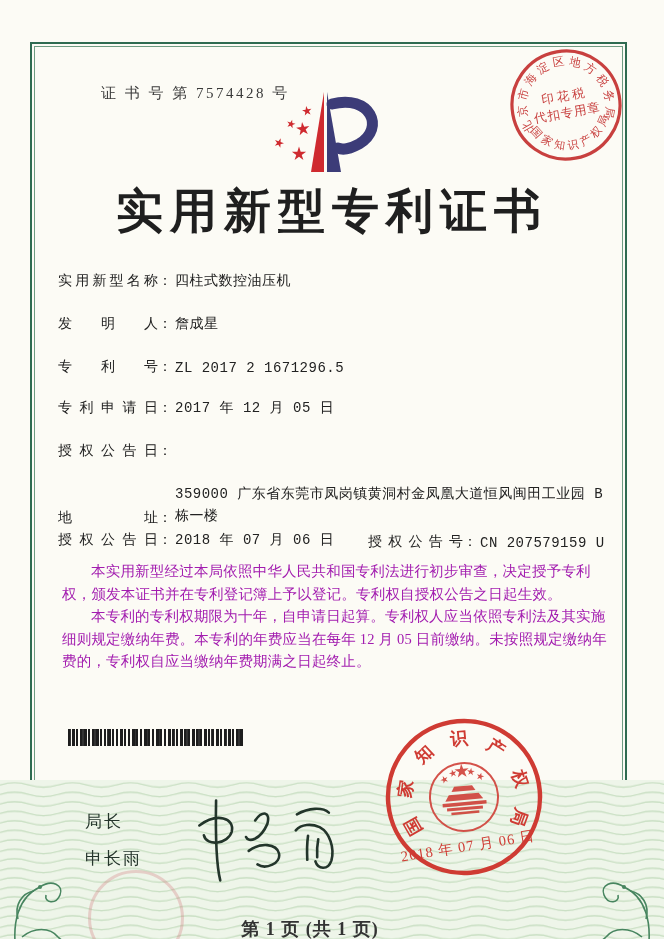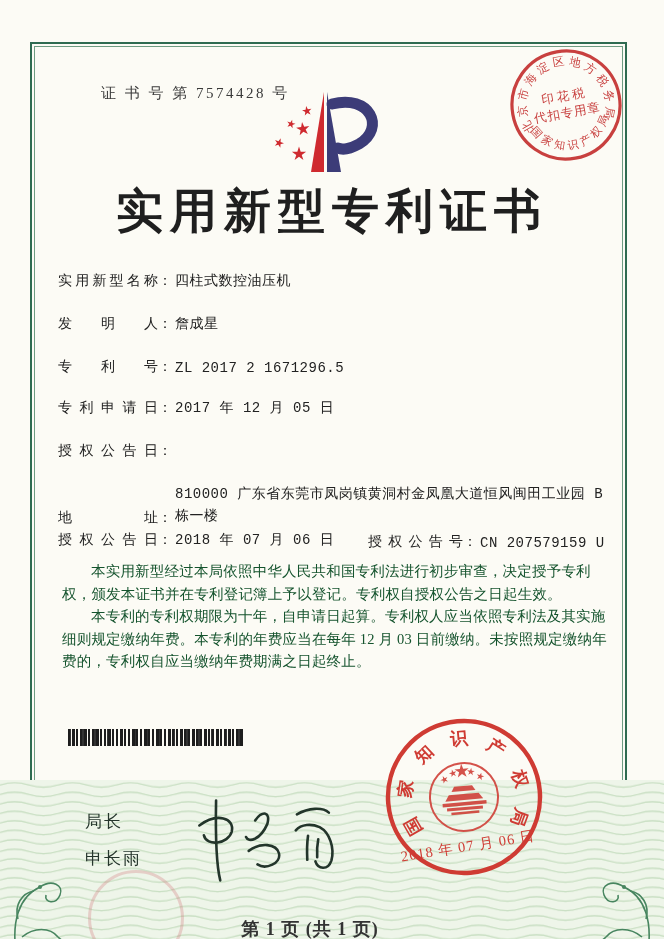--- a/index.html
+++ b/index.html
@@ -20,21 +20,21 @@
   .field-row { position:absolute; left:58px; display:flex; align-items:flex-end;
                font-size:14px; color:#222;font-family:Liberation Mono, monospace; }
   .flabel { flex:0 0 100px; text-align:justify; text-align-last:justify; }
   .flabel.narrow { flex:0 0 95px; }
   .colon { margin-right:3px; }
   .fvalue { letter-spacing:0.5px; }
   .fvalue.addr { width:450px; line-height:22px; }
 
   .body-text { position:absolute; left:62px; top:560px; width:553px; }
   .body-text p { margin:0; text-indent:2em; font-size:14.5px; line-height:22.5px;
-                 letter-spacing:0.2px; color:#14532d; }
+                 letter-spacing:0.2px; color:#a21caf; }
 
   .barcode { position:absolute; left:68px; top:729px; width:176px; height:17px;
     background:
       repeating-linear-gradient(90deg,#1d1d1d 0 2px,transparent 2px 4px),
       repeating-linear-gradient(90deg,#1d1d1d 0 1px,transparent 1px 6px),
       repeating-linear-gradient(90deg,#333 0 3px,transparent 3px 13px); }
 
   .band { position:absolute; left:0; top:752px; width:664px; height:174px;margin-top:28px; }
   .band-line { position:absolute; left:55px; right:55px; bottom:3px; height:2px; background:#2c6b4d;
                box-shadow:0 2px 0 #9dbfa6; }
@@ -129,36 +129,36 @@
       <span class="colon">：</span>
     <span class="fvalue">2017 年 12 月 05 日</span>
   </div>
   <div class="field-row" style="top:442px">
     <span class="flabel">授权公告日</span>
       <span class="colon">：</span>
   </div>
   <div class="field-row" style="top:483px">
     <span class="flabel">地址</span>
       <span class="colon">：</span>
-    <span class="fvalue addr">810000 广东省东莞市凤岗镇黄洞村金凤凰大道恒风闽田工业园 B 栋一楼</span>
+    <span class="fvalue addr">359000 广东省东莞市凤岗镇黄洞村金凤凰大道恒风闽田工业园 B 栋一楼</span>
   </div>
   <div class="field-row" style="top:531px">
     <span class="flabel">授权公告日</span>
       <span class="colon">：</span>
     <span class="fvalue">2018 年 07 月 06 日</span>
   </div>
   <div class="field-row" style="top:533px; left:368px">
     <span class="flabel narrow">授权公告号</span>
       <span class="colon">：</span>
     <span class="fvalue">CN 207579159 U</span>
   </div>
 
   <div class="body-text">
     <p>本实用新型经过本局依照中华人民共和国专利法进行初步审查，决定授予专利权，颁发本证书并在专利登记簿上予以登记。专利权自授权公告之日起生效。</p>
-    <p>本专利的专利权期限为十年，自申请日起算。专利权人应当依照专利法及其实施细则规定缴纳年费。本专利的年费应当在每年 12 月 03 日前缴纳。未按照规定缴纳年费的，专利权自应当缴纳年费期满之日起终止。</p>
+    <p>本专利的专利权期限为十年，自申请日起算。专利权人应当依照专利法及其实施细则规定缴纳年费。本专利的年费应当在每年 12 月 05 日前缴纳。未按照规定缴纳年费的，专利权自应当缴纳年费期满之日起终止。</p>
   </div>
 
   <div class="barcode"></div>
 
   <div class="band">
     <svg width="664" height="166" style="position:absolute;left:0;top:0">
       <defs>
         <pattern id="wv" width="58" height="9.5" patternUnits="userSpaceOnUse">
           <path d="M0 5 Q14.5 0.5 29 5 T58 5" fill="none" stroke="#c9dfc3" stroke-width="1.1"></path>
         </pattern>

